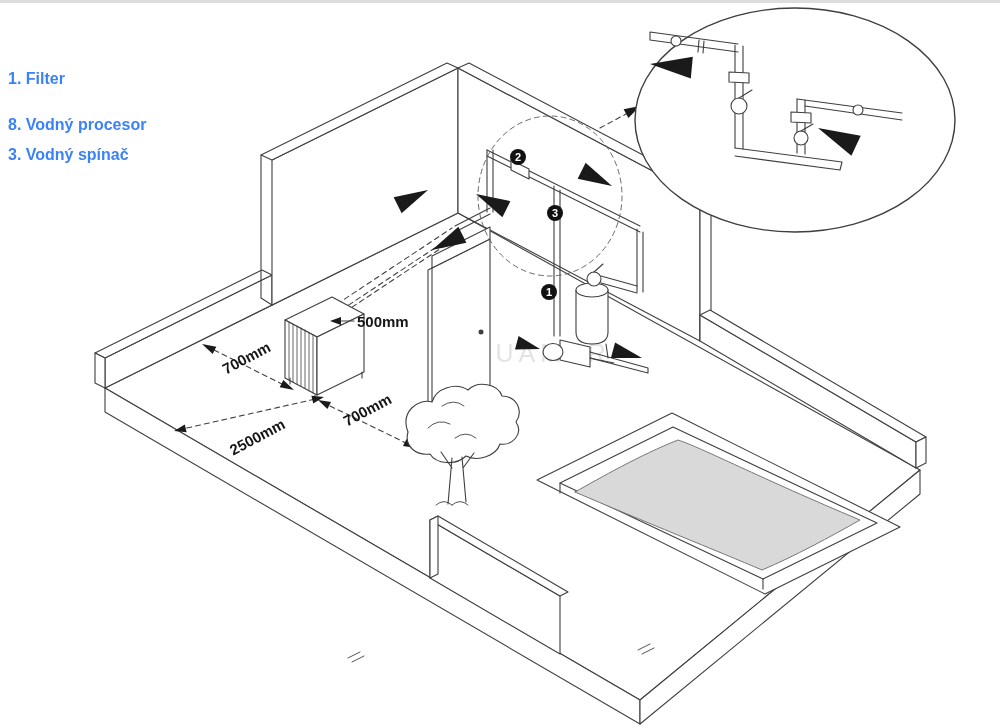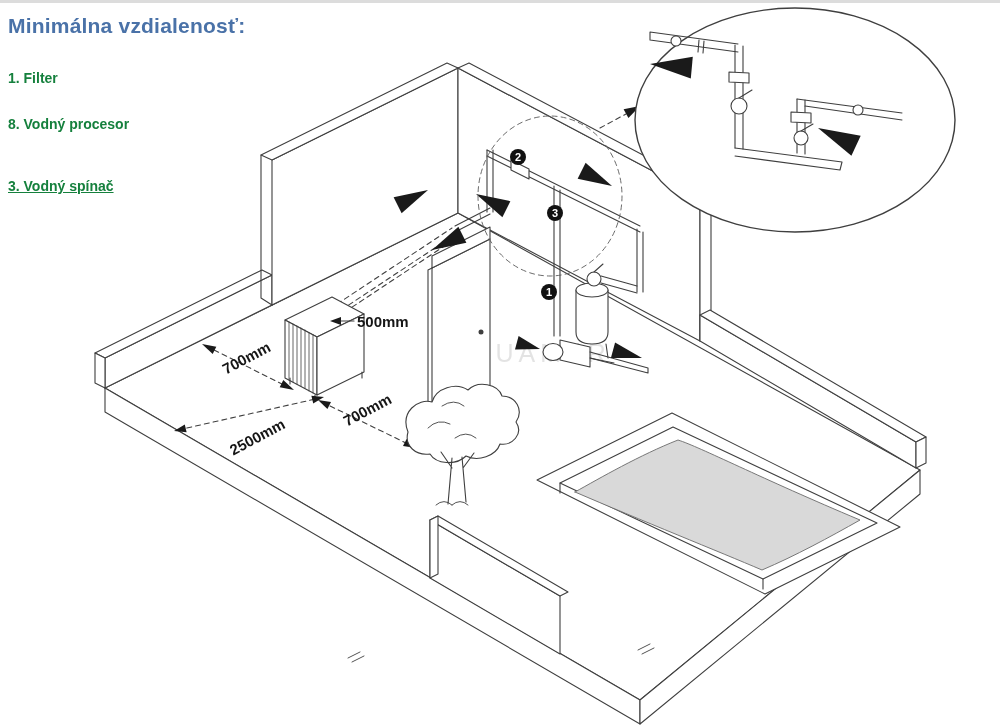--- a/index.html
+++ b/index.html
@@ -1,33 +1,32 @@
 <!DOCTYPE html>
 <html><head>
 <meta charset="utf-8">
 <style>
   html,body{margin:0;padding:0;background:#fff;}
   #stage{position:relative;width:1000px;height:728px;background:#fff;overflow:hidden;
          font-family:"Liberation Sans",sans-serif;}
   #topline{position:absolute;left:0;top:0;width:1000px;height:3px;background:#dcdcdc;}
   .title{position:absolute;left:8px;top:14px;font-size:21px;font-weight:bold;color:#4a72a8;letter-spacing:.2px;}
-  .legend-item{position:absolute;left:8px;font-size:14px;font-weight:bold;color:#15803d;}
-  .li-0{top:70px;} .li-1{top:116px;} .li-2{top:178px;text-decoration:underline;}
+  .legend-item{position:absolute;left:8px;font-size:16px;font-weight:bold;color:#3b82f6;}
+  .li-0{top:70px;} .li-1{top:116px;} .li-2{top:146px;}
   svg{position:absolute;left:0;top:0;}
   svg text.dim{font-family:"Liberation Sans",sans-serif;font-size:15px;font-weight:600;fill:#161616;}
   svg text.badge{font-family:"Liberation Sans",sans-serif;font-size:11px;font-weight:bold;fill:#ffffff;}
   svg text.wm{font-family:"Liberation Sans",sans-serif;font-size:25px;letter-spacing:5px;fill:#c9c9c9;opacity:.5;}
 </style>
 </head>
 <body>
 
 <div id="stage">
   <div id="topline"></div>
 
-  <div class="title">Minimálna vzdialenosť:</div>
   <div class="legend-item li-0">1. Filter</div>
   <div class="legend-item li-1">8. Vodný procesor</div>
   <div class="legend-item li-2">3. Vodný spínač</div>
 
   <svg width="1000" height="728" viewBox="0 0 1000 728">
     <g stroke="#3f3f3f" stroke-width="1.1" fill="none" stroke-linecap="round" stroke-linejoin="round">
 
       <g>
         <path d="M105,388 L458,213 L920,470 L640,700 Z" fill="#ffffff"></path>
         <path d="M105,388 L640,700 L640,724 L105,412 Z" fill="#ffffff"></path>

